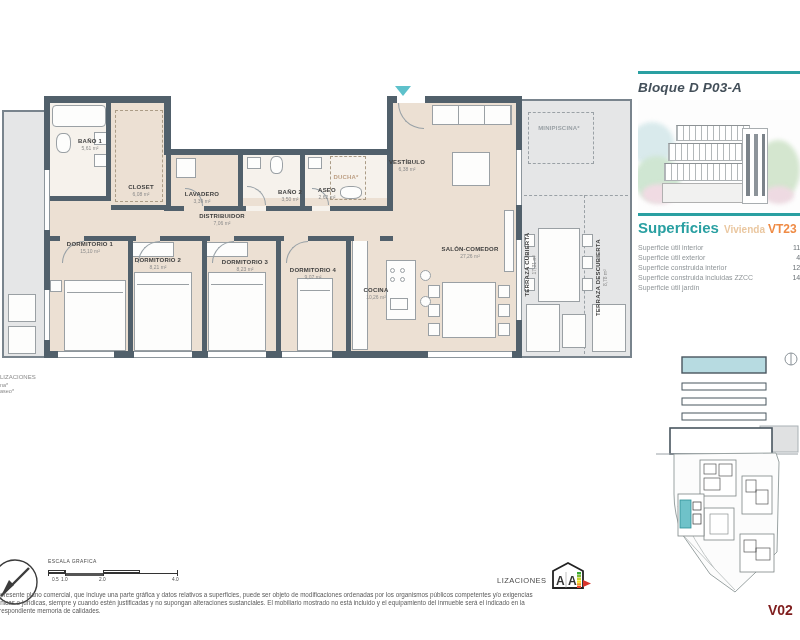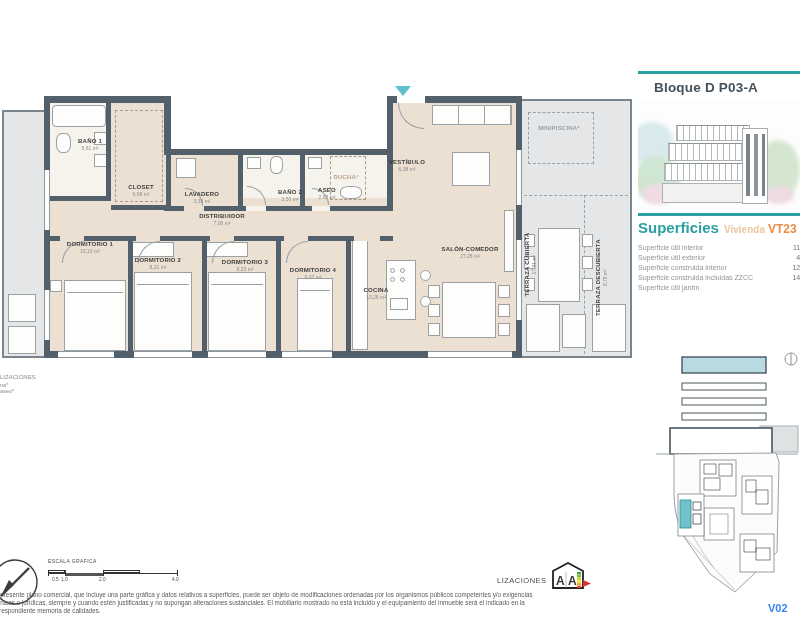--- a/index.html
+++ b/index.html
@@ -35,21 +35,21 @@
   .sup-code{position:absolute;font-size:12px;font-weight:700;color:#ef8b45;}
   .srow{position:absolute;width:164px;font-size:7px;color:#8f9598;white-space:nowrap;}
   .sval{position:absolute;right:-4px;top:0;color:#6a7176;}
   .rail{background:repeating-linear-gradient(90deg,#b3b8ba 0 1px,transparent 1px 6px),#fff;border:1px solid #aeb3b5;border-top:1.5px solid #8d9295;box-sizing:border-box;position:absolute;}
   .blob{position:absolute;border-radius:50%;filter:blur(2px);}
   .notes{position:absolute;font-size:6px;color:#8a8a8a;line-height:1.25;white-space:nowrap;}
   .scalelbl{position:absolute;font-size:5px;color:#4a4a4a;letter-spacing:.4px;}
   .ticklbl{position:absolute;font-size:4.8px;color:#4a4a4a;}
   .disc{position:absolute;font-size:6.3px;color:#5a5a5a;white-space:nowrap;}
   .prov{position:absolute;font-size:7.5px;color:#4a4a4a;letter-spacing:.5px;}
-  .ver{position:absolute;font-size:11px;font-weight:700;color:#3b82f6;}
+  .ver{position:absolute;font-size:14px;font-weight:700;color:#7f1d1d;}
 </style>
 </head>
 <body>
 
 <div id="page">
 
   <div class="abs" id="floorplan" style="left:0;top:0;width:640px;height:640px;">
 
     <div class="fill" style="left:4px;top:111px;width:40px;height:245px;background:#e5e6e7;"></div>
     <div class="fill" style="left:522px;top:100px;width:108px;height:256px;background:#e5e6e7;"></div>
@@ -200,21 +200,21 @@
     <div class="rlabel" style="left:209px;top:259px;width:72px;"><span>DORMITORIO 3</span><span class="rarea">8,23 m²</span></div>
     <div class="rlabel" style="left:277px;top:267px;width:72px;"><span>DORMITORIO 4</span><span class="rarea">9,07 m²</span></div>
     <div class="rlabel" style="left:430px;top:246px;width:80px;"><span>SALÓN-COMEDOR</span><span class="rarea">27,26 m²</span></div>
     <div class="rlabel" style="left:352px;top:287px;width:48px;"><span>COCINA</span><span class="rarea">10,26 m²</span></div>
     <div class="rlabel vlabel" style="left:491px;top:258px;width:80px;"><span>TERRAZA CUBIERTA</span><span class="rarea">17,31 m²</span></div>
     <div class="rlabel vlabel" style="left:557px;top:271px;width:90px;"><span>TERRAZA DESCUBIERTA</span><span class="rarea">8,78 m²</span></div>
     <div class="rlabel grayt" style="left:527px;top:125px;width:64px;"><span>MINIPISCINA*</span></div>
   </div>
 
   <div class="rule" style="left:638px;top:71px;width:162px;"></div>
-  <div class="sb-title" style="left:654px;top:80px;">Bloque D P03-A</div>
+  <div class="sb-title" style="left:638px;top:80px;font-style:italic;">Bloque D P03-A</div>
 
   <div class="abs" style="left:638px;top:100px;width:162px;height:110px;overflow:hidden;background:#fdfdfd;">
     <div class="blob" style="left:-8px;top:22px;width:44px;height:44px;background:#d9eaec;"></div>
     <div class="blob" style="left:-4px;top:56px;width:46px;height:46px;background:#cfe6d2;"></div>
     <div class="blob" style="left:118px;top:40px;width:44px;height:60px;background:#d4e6cf;"></div>
     <div class="blob" style="left:4px;top:84px;width:34px;height:20px;background:#f0dbe3;"></div>
     <div class="blob" style="left:126px;top:86px;width:30px;height:18px;background:#eedae2;"></div>
     <div class="rail" style="left:38px;top:25px;width:74px;height:16px;"></div>
     <div class="rail" style="left:30px;top:43px;width:92px;height:18px;"></div>
     <div class="rail" style="left:26px;top:63px;width:100px;height:18px;"></div>

